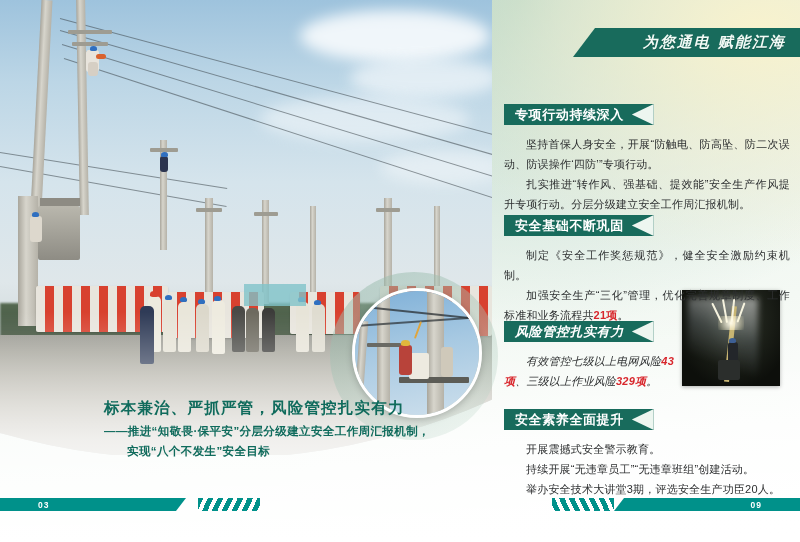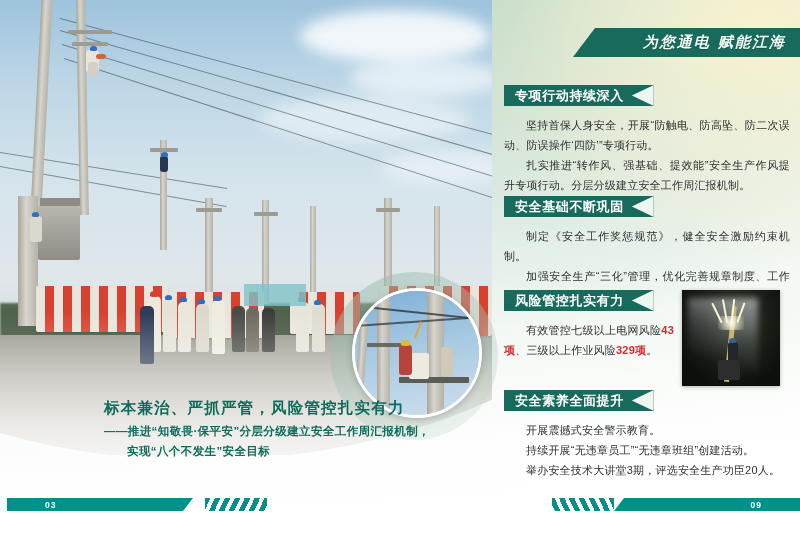--- a/index.html
+++ b/index.html
@@ -93,21 +93,21 @@
   .sec-sub1{
     position:absolute;left:104px;top:424px;
     font-size:11.5px;font-weight:700;color:#0f6b5c;letter-spacing:.4px;white-space:nowrap;
   }
   .sec-sub2{
     position:absolute;left:127px;top:444px;
     font-size:11.5px;font-weight:700;color:#0f6b5c;letter-spacing:.4px;white-space:nowrap;
   }
 
   
-  .block{position:absolute;}
+  .block{position:absolute;margin-top:19px;}
   .tag{
     display:inline-block;height:21px;line-height:21px;
     background:#186b5c;color:#ffffff;
     font-size:13px;font-weight:700;letter-spacing:.6px;
     padding:0 30px 0 11px;
     clip-path:polygon(0 0,100% 0,100% 100%,0 100%,0 100%);
     position:relative;
   }
   .tag::after{
     content:"";position:absolute;right:0;top:0;width:22px;height:21px;
@@ -135,21 +135,21 @@
   .spark{position:absolute;background:#f6f3df;border-radius:1px;}
 
   
   .foot{position:absolute;bottom:31px;height:13px;display:flex;align-items:center;}
   .foot-bar{height:13px;background:#00918a;display:flex;align-items:center;}
   .foot-num{color:#ffffff;font-size:8.5px;letter-spacing:1px;font-weight:700;}
   .stripes{
     height:13px;width:62px;
     background:repeating-linear-gradient(115deg,#00918a 0 5px,#ffffff 5px 9px);
   }
-  .foot-left{left:7px;gap:12px;}
+  .foot-left{left:0;gap:12px;}
   .foot-left .foot-bar{width:148px;justify-content:flex-start;padding-left:38px;
     clip-path:polygon(0 0,100% 0,calc(100% - 10px) 100%,0 100%);}
   .foot-right{right:0;}
   .foot-right .foot-bar{width:148px;justify-content:flex-end;padding-right:38px;
     clip-path:polygon(10px 0,100% 0,100% 100%,0 100%);}
   .stripes-right{transform:scaleX(-1);}
 </style>
 </head>
 <body>
 
@@ -282,21 +282,21 @@
   <div class="block" style="left:504px;top:196px;width:286px;">
     <span class="tag">安全基础不断巩固</span>
     <div class="para">
       <p>制定《安全工作奖惩规范》，健全安全激励约束机制。</p>
       <p>
         <span>加强安全生产“三化”管理，优化完善规章制度、工作标准和业务流程共</span><span class="hl">21项</span><span>。</span>
       </p>
     </div>
   </div>
 
-  <div class="block" style="left:504px;top:290px;width:170px;">
+  <div class="block" style="left:504px;top:302px;width:170px;font-style:italic;">
     <span class="tag">风险管控扎实有力</span>
     <div class="para">
       <p>
         <span>有效管控七级以上电网风险</span><span class="hl">43项</span><span>、三级以上作业风险</span><span class="hl">329项</span><span>。</span>
       </p>
     </div>
   </div>
 
   <div class="block" style="left:504px;top:390px;width:286px;">
     <span class="tag">安全素养全面提升</span>

